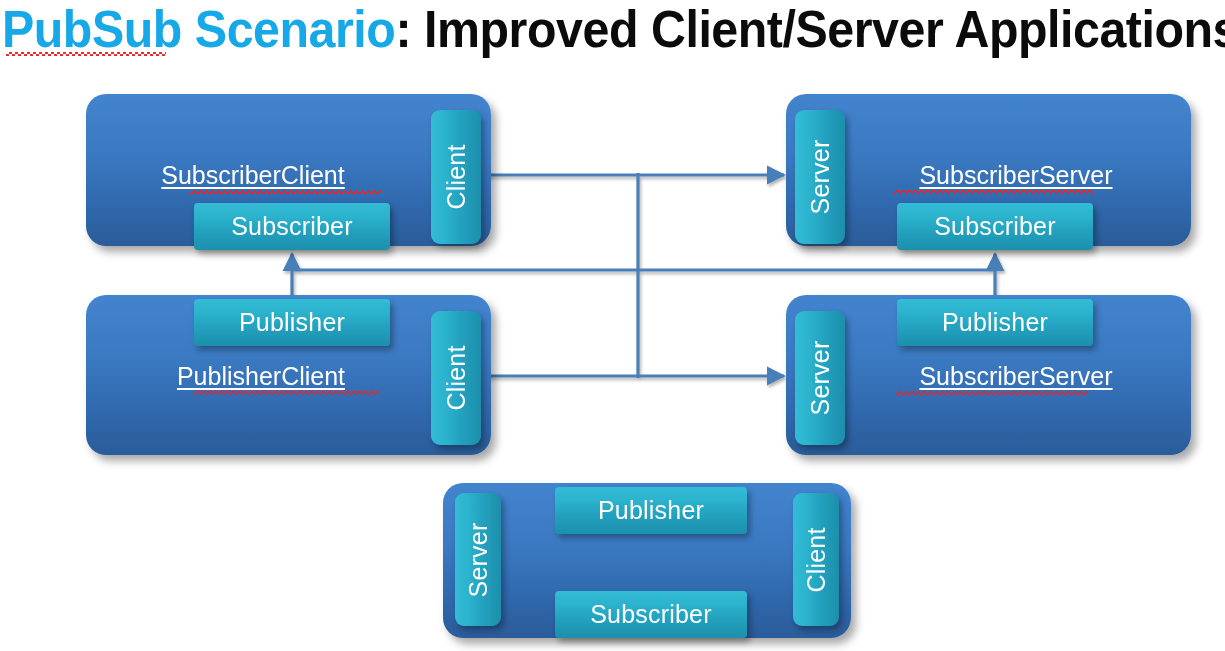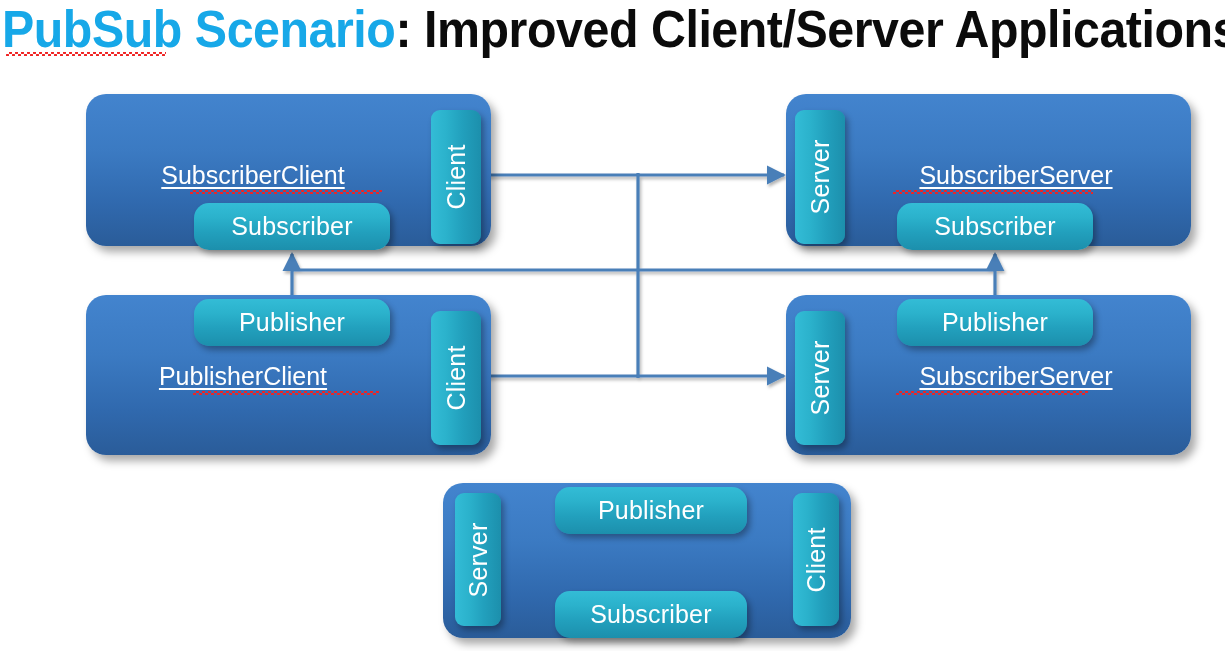--- a/index.html
+++ b/index.html
@@ -61,21 +61,21 @@
   .node-box {
     position: absolute;
     border-radius: 20px;
     background: linear-gradient(to bottom, #4384CE 0%, #3B7AC2 38%, #3069AE 72%, #2A5C99 100%);
     box-shadow: 5px 6px 9px rgba(0,0,0,0.34);
   }
 
   
   .comp-box {
     position: absolute;
-    border-radius: 15px;
+    border-radius: 4px;
     background: linear-gradient(to bottom, #33BCD6 0%, #2BB2CC 30%, #22A0BD 62%, #1C8FAC 100%);
     box-shadow: 3px 4px 6px rgba(0,0,0,0.33);
     color: #ffffff;
     display: flex;
     align-items: center;
     justify-content: center;
     font-size: 25px;
     font-weight: 400;
     letter-spacing: 0.2px;
   }
@@ -170,21 +170,21 @@
   <div class="node-box" style="left:786px; top:94px; width:405px; height:152px;"></div>
   <div class="node-label" style="left:841px; top:161px; width:350px;">SubscriberServer</div>
   <div class="squiggle" style="left:893px; top:190px; width:200px;"></div>
   <div class="comp-box" style="left:897px; top:203px; width:196px; height:47px;">Subscriber</div>
   <div class="tab-box" style="left:795px; top:110px; width:50px; height:134px;">
     <span class="tab-label">Server</span>
   </div>
 
   <div class="node-box" style="left:86px; top:295px; width:405px; height:160px;"></div>
   <div class="comp-box" style="left:194px; top:299px; width:196px; height:47px;">Publisher</div>
-  <div class="node-label" style="left:68px; top:362px; width:350px;">PublisherClient</div>
+  <div class="node-label" style="left:86px; top:362px; width:350px;">PublisherClient</div>
   <div class="squiggle" style="left:193px; top:391px; width:186px;"></div>
   <div class="tab-box" style="left:431px; top:311px; width:50px; height:134px;">
     <span class="tab-label">Client</span>
   </div>
 
   <div class="node-box" style="left:786px; top:295px; width:405px; height:160px;"></div>
   <div class="comp-box" style="left:897px; top:299px; width:196px; height:47px;">Publisher</div>
   <div class="node-label" style="left:841px; top:362px; width:350px;">SubscriberServer</div>
   <div class="squiggle" style="left:896px; top:391px; width:192px;"></div>
   <div class="tab-box" style="left:795px; top:311px; width:50px; height:134px;">

